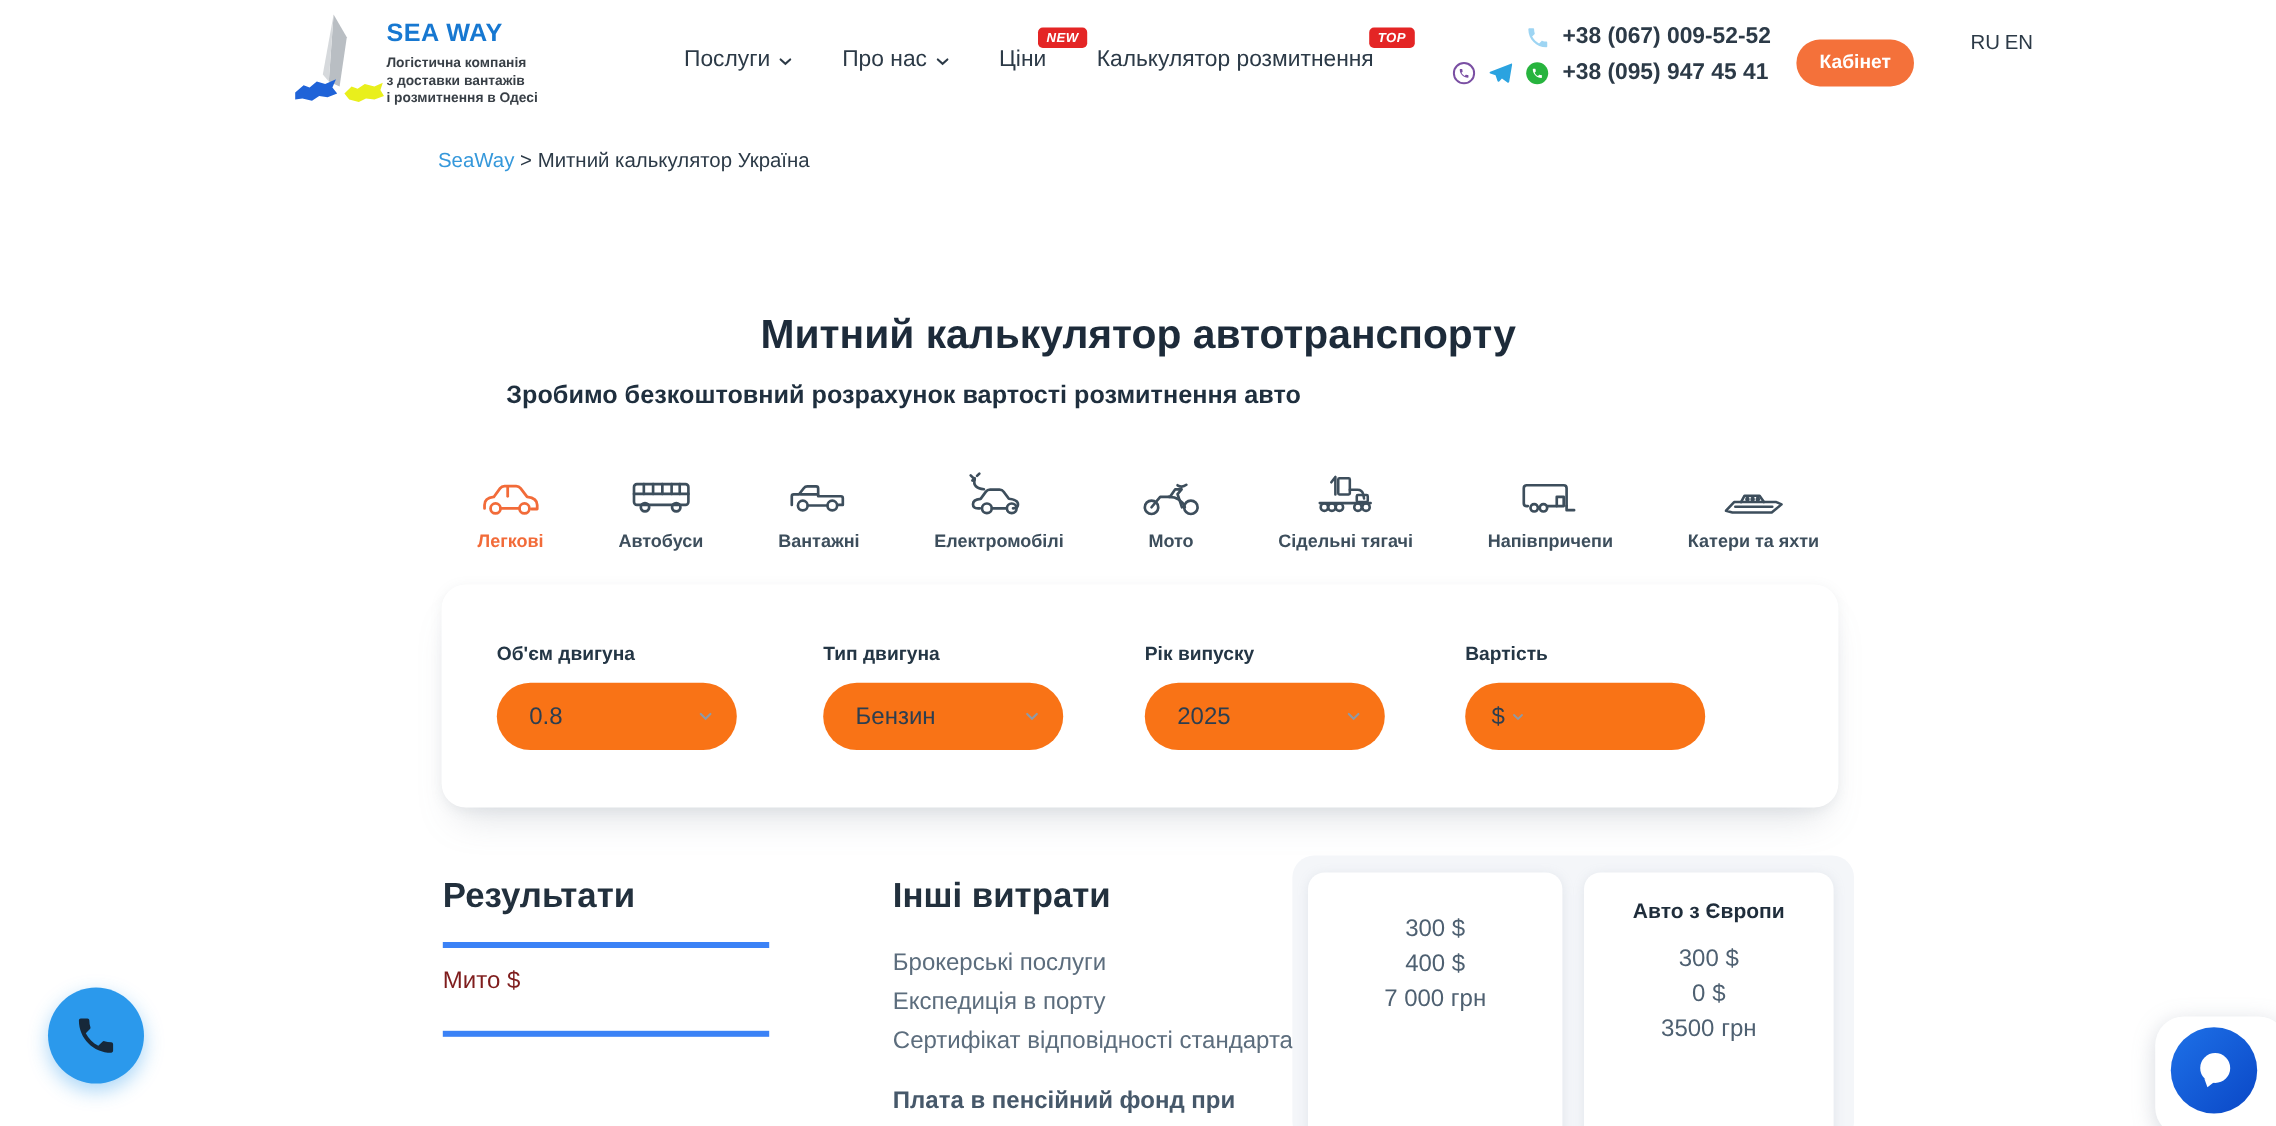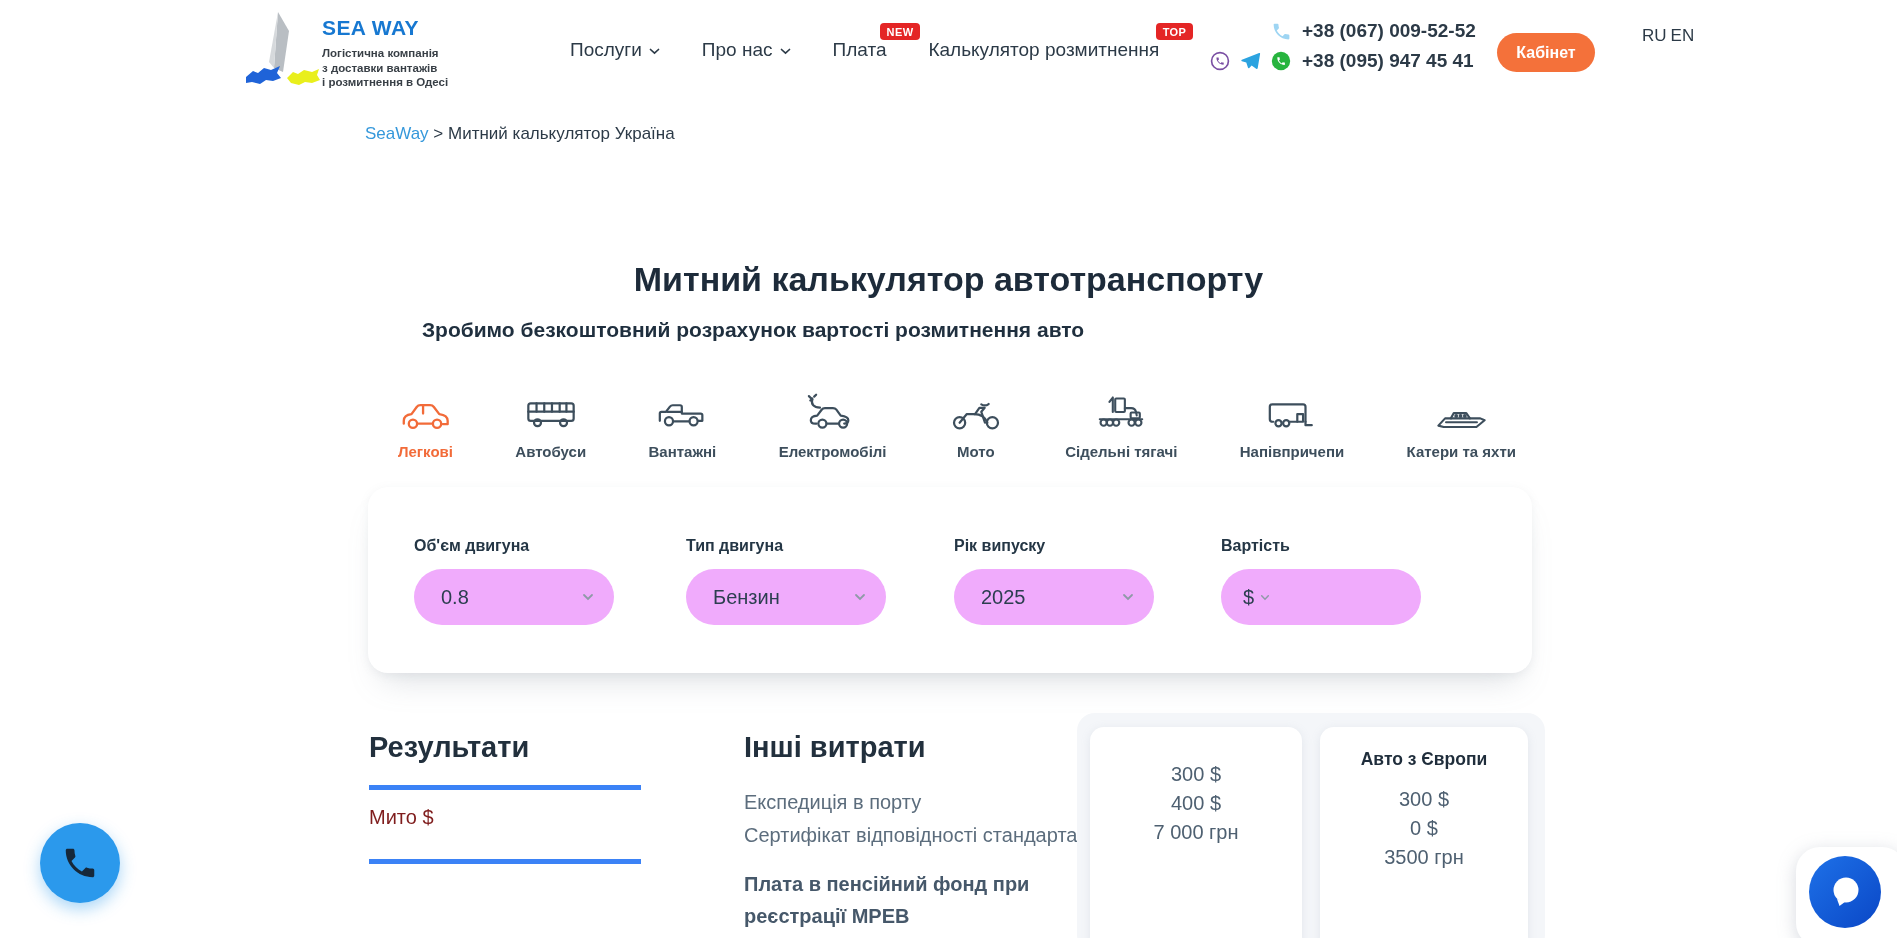--- a/index.html
+++ b/index.html
@@ -9,21 +9,21 @@
 
   
   .logo-icon { left:238px; top:8px; width:82px; height:84px; }
   .logo-text { left:322px; top:16px; }
   .logo-title { color:#1778d1; font-size:21px; font-weight:bold; letter-spacing:.4px; }
   .logo-tagline { margin-top:6px; font-size:11.5px; line-height:14.5px; color:#383f46; font-weight:600; }
 
   .nav { left:570px; top:0; height:100px; display:flex; align-items:center; gap:42px; }
   .nav-item { position:relative; font-size:19px; color:#2c3a47; cursor:pointer; display:flex; align-items:center; gap:7px; }
   .badge { position:absolute; top:-16px; right:-34px; background:#e42525; color:#fff; font-size:11px;
-           font-weight:bold; padding:3px 7px 2px; border-radius:4px; letter-spacing:.4px; }
+           font-weight:bold; padding:3px 7px 2px; border-radius:4px; letter-spacing:.4px;font-style:italic; }
   .badge:empty { display:none; }
   .chev { color:#2c3a47; display:inline-flex; margin-top:3px; }
 
   .contacts { left:1206px; top:20px; display:grid; grid-template-columns:96px auto; row-gap:7px; align-items:center; }
   .c-icons { display:flex; justify-content:flex-end; gap:8px; padding-right:10px; align-items:center; }
   .c-num { font-size:19px; font-weight:600; color:#2c3a47; white-space:nowrap; }
 
   .cabinet { left:1497px; top:33px; width:98px; height:39px; background:#f4713a; border:none; color:#fff;
              font-family:inherit; font-size:16px; font-weight:bold; border-radius:20px; cursor:pointer; }
   .langs { left:1642px; top:26px; display:flex; flex-direction:row; gap:4px; font-size:17px; color:#2c3a47; }
@@ -41,21 +41,21 @@
   .tab.active { color:#f26b39; }
   .ticon { height:46px; display:flex; align-items:flex-end; }
   .ticon svg { display:block; }
   .tab-label { margin-top:9px; font-size:15px; font-weight:bold; white-space:nowrap; }
 
   
   .form-card { left:368px; top:487px; width:1164px; height:186px; background:#fff; border-radius:20px;
                box-shadow:0 20px 32px -14px rgba(125,136,150,.28), 0 2px 10px rgba(125,136,150,.10); }
   .field { position:absolute; top:50px; }
   .f-label { font-size:16px; font-weight:bold; color:#243645; }
-  .pill { margin-top:14px; width:200px; height:56px; background:#f0abfc; border-radius:28px;
+  .pill { margin-top:14px; width:200px; height:56px; background:#f97316; border-radius:28px;
           display:flex; align-items:center; padding:0 20px 0 27px; cursor:pointer; }
   .pill-val { font-size:20px; color:#2c3e50; flex:1; }
   .pill .chev { color:#8e9aa7; margin:0; }
   .pill input { flex:1; border:none; background:transparent; outline:none; font-size:20px;
                 font-family:inherit; color:#2c3e50; min-width:20px; }
   .cur { font-size:20px; color:#2c3e50; margin-right:6px; }
 
   
   .results { left:369px; top:731px; width:272px; }
   .sec-title { font-size:29px; font-weight:bold; color:#22303d; }
@@ -123,21 +123,21 @@
   <div class="nav-item">
     <span>Про нас</span>
     <span class="chev">
       <svg width="11" height="7" viewBox="0 0 11 7">
           <path d="M1.5 1.5 l4 3.7 4-3.7" fill="none" stroke="currentColor" stroke-width="1.7" stroke-linecap="round"></path>
         </svg>
     </span>
 
   </div>
   <div class="nav-item">
-    <span>Плата</span>
+    <span>Ціни</span>
     <span class="badge">NEW</span>
   </div>
   <div class="nav-item">
     <span>Калькулятор розмитнення</span>
     <span class="badge">TOP</span>
   </div>
 </nav>
 
 <div class="abs contacts">
   <div class="c-icons">
@@ -349,20 +349,21 @@
   <h2 class="sec-title">Результати</h2>
   <div class="res-list">
     <div class="res-row">Мито $</div>
     <div class="res-row empty"></div>
   </div>
 </div>
 
 <div class="abs other">
   <h2 class="sec-title">Інші витрати</h2>
   <div class="oc-list">
+    <div class="oc-item">Брокерські послуги</div>
     <div class="oc-item">Експедиція в порту</div>
     <div class="oc-item">Сертифікат відповідності стандартам</div>
   </div>
   <div class="oc-highlight">Плата в пенсійний фонд при реєстрації МРЕВ</div>
 </div>
 
 <div class="abs cards-backdrop"></div>
 
 <div class="abs price-card pc1">
 

